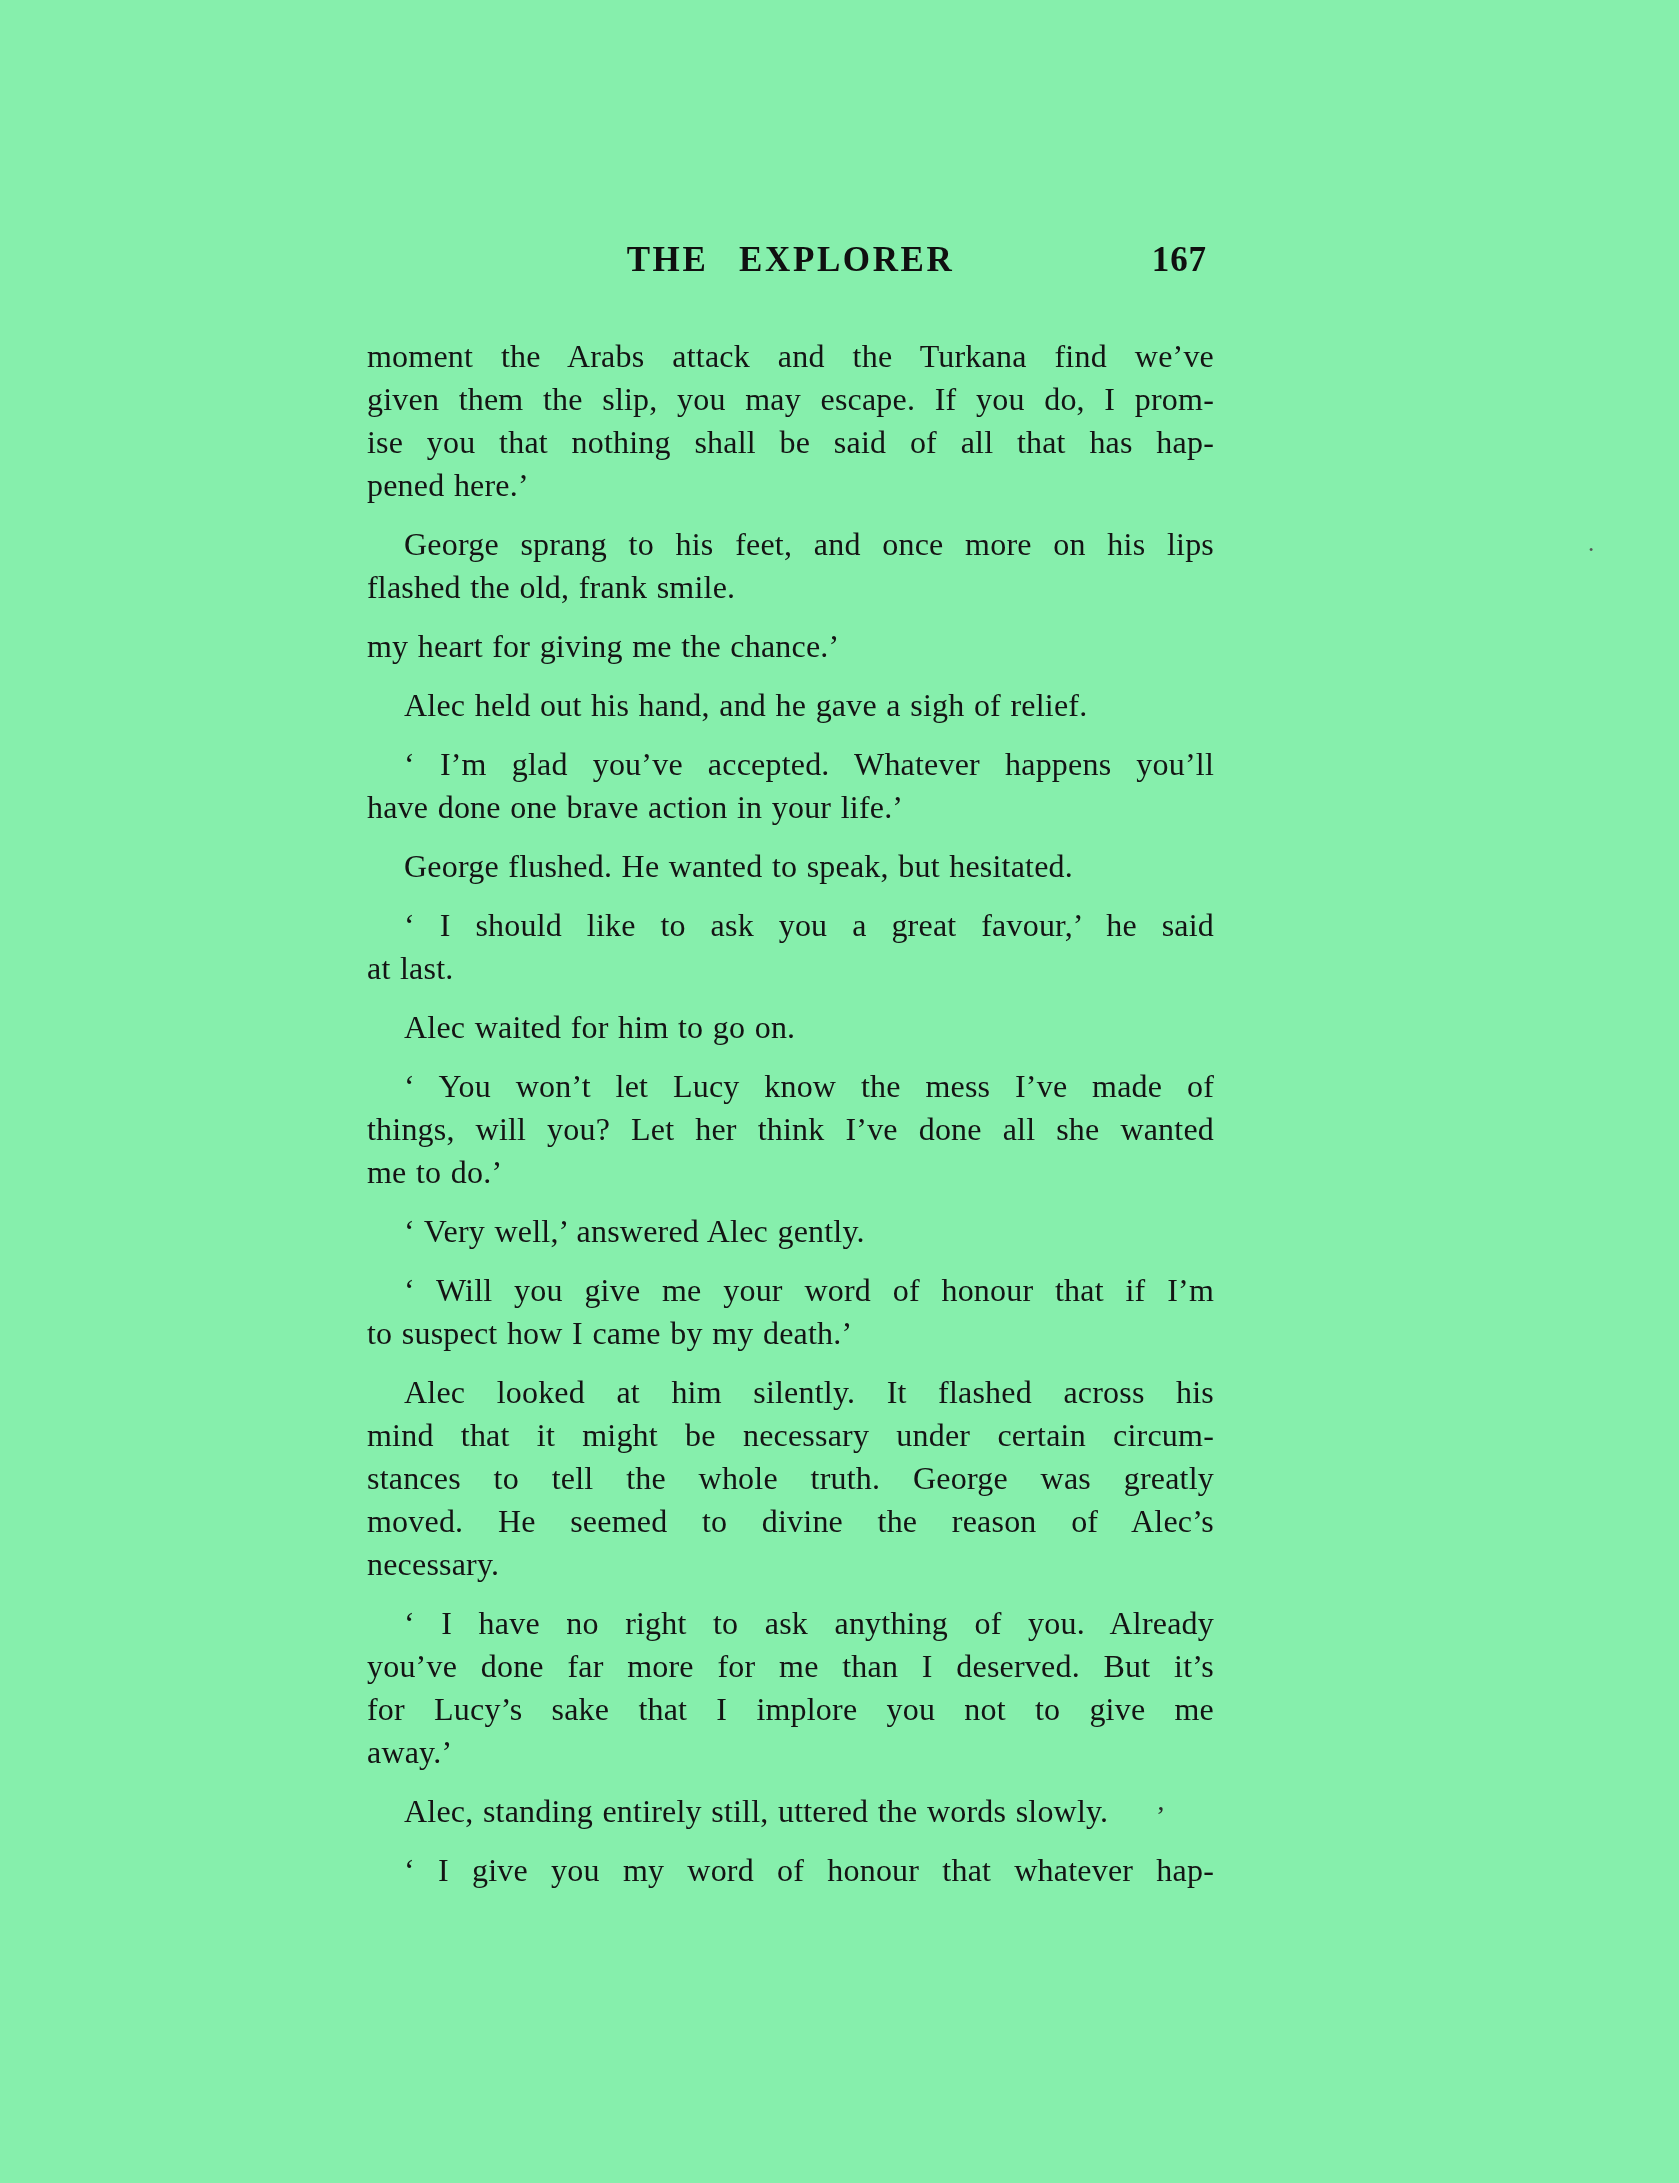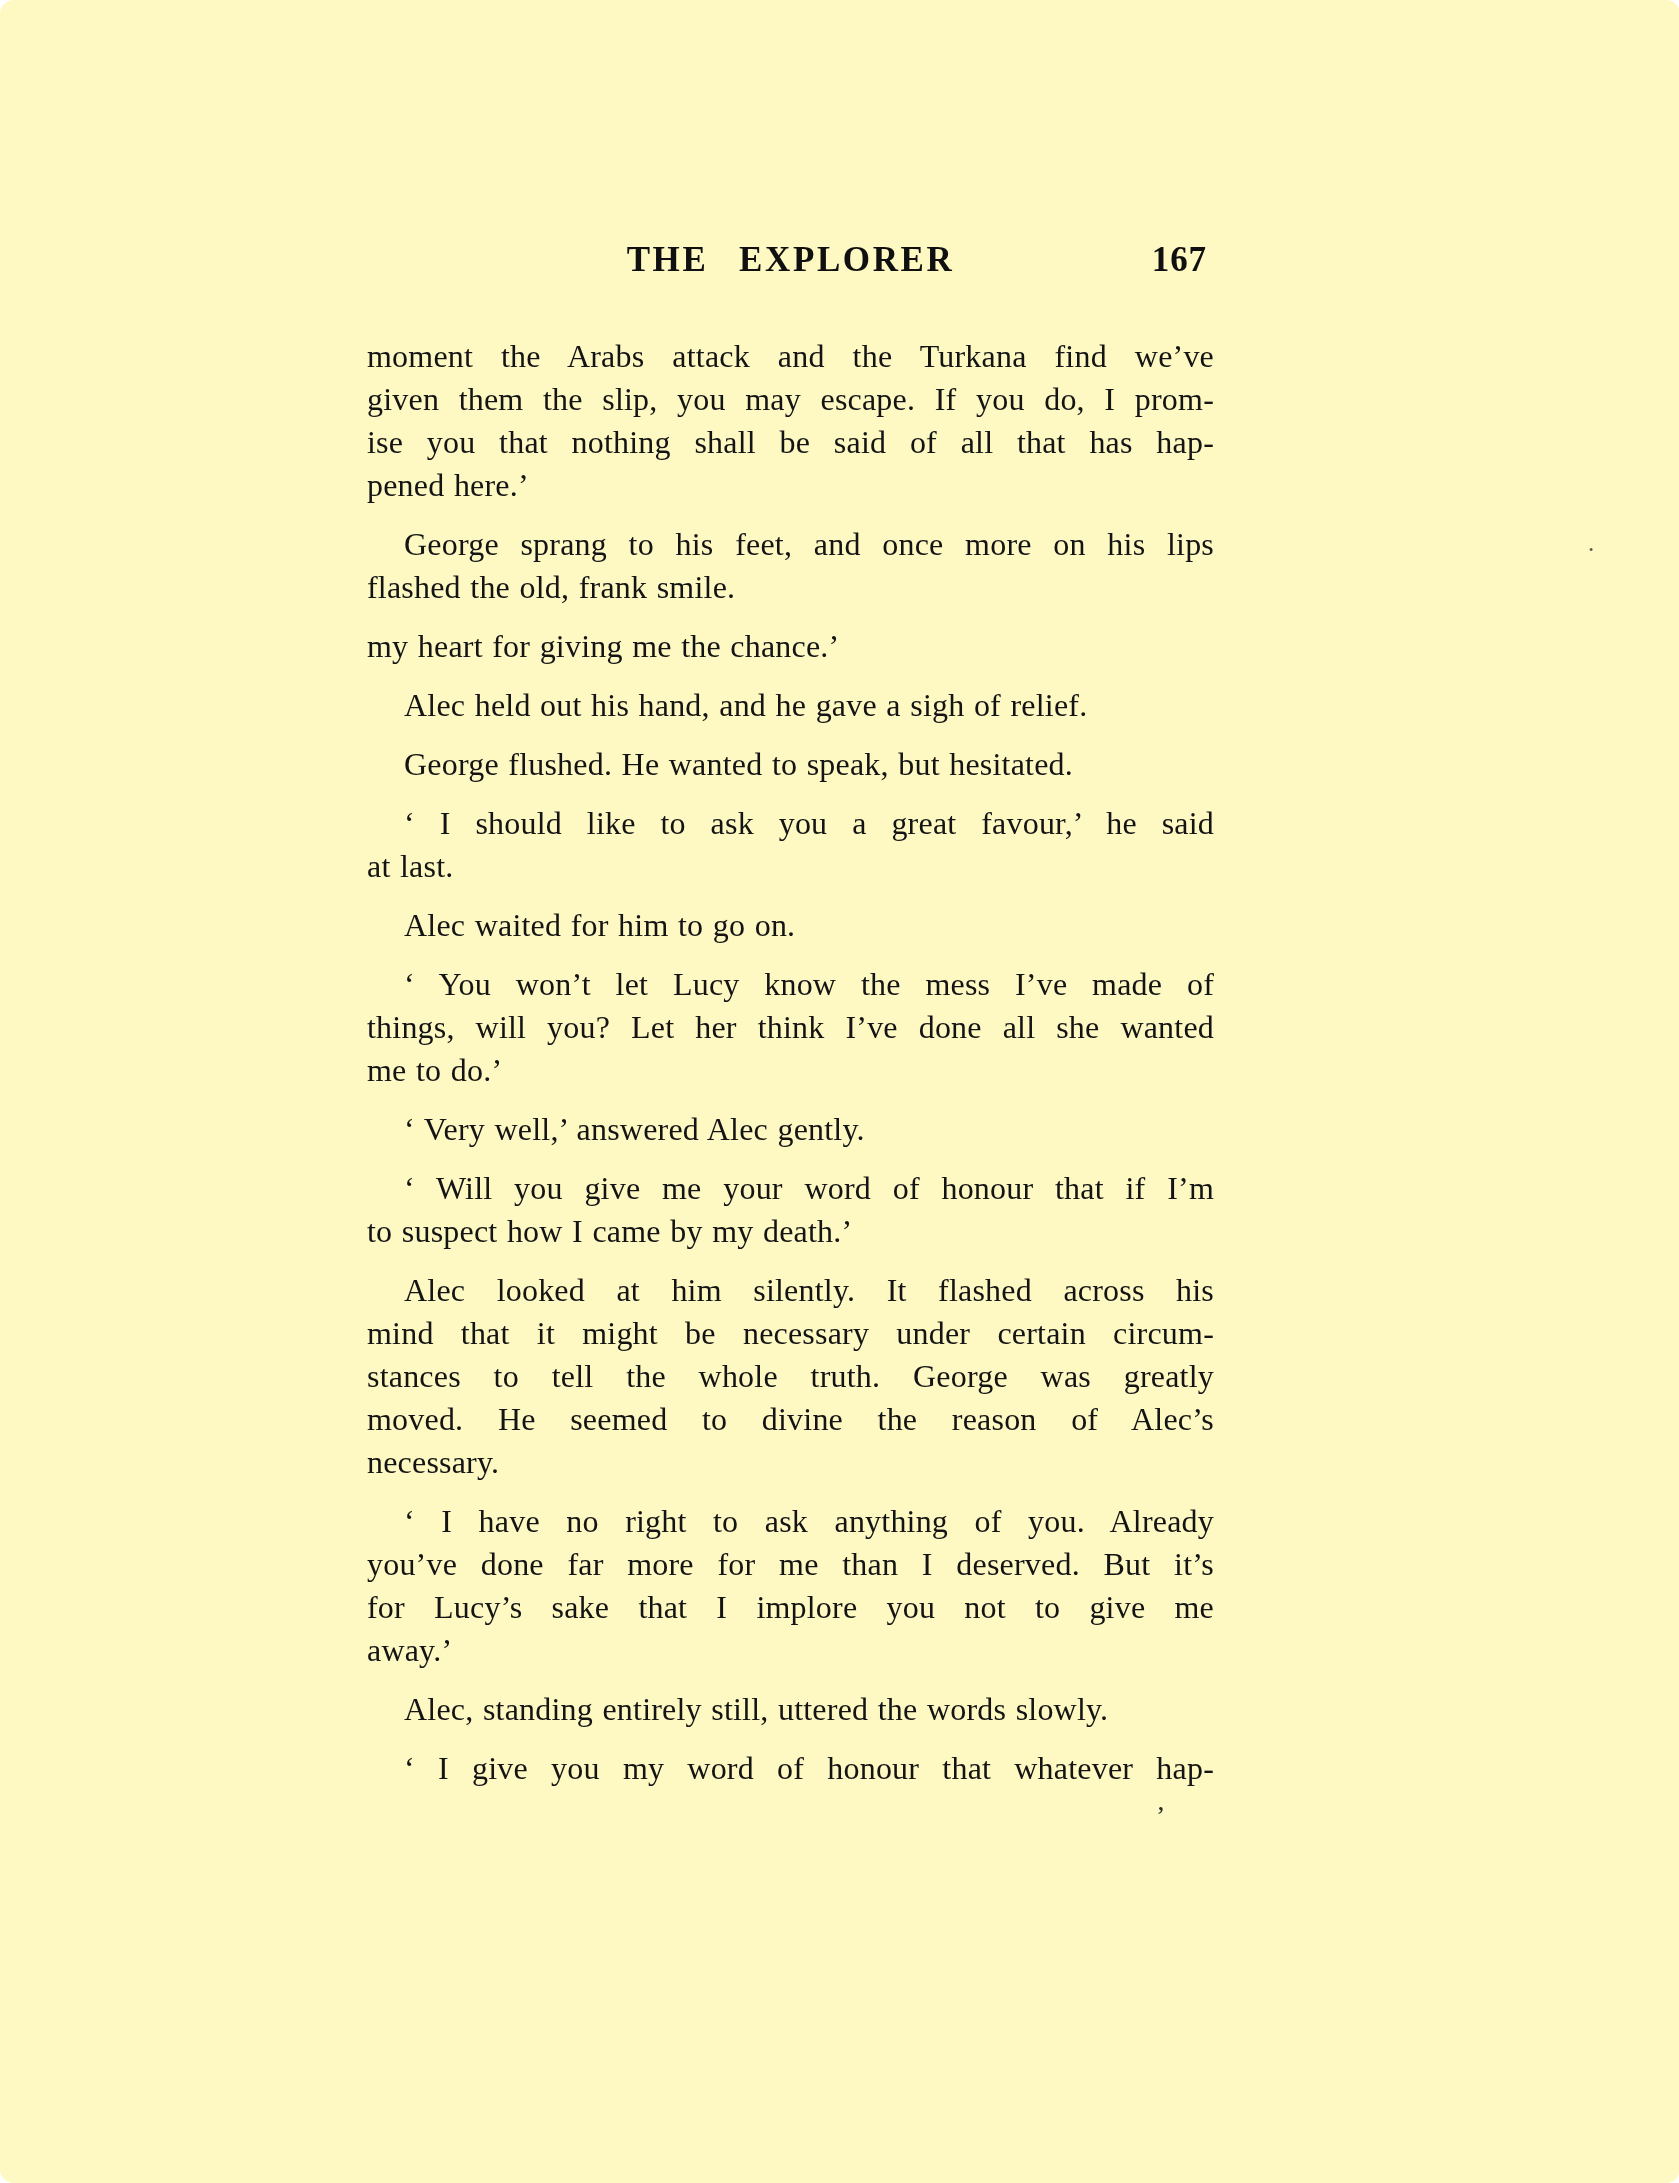--- a/index.html
+++ b/index.html
@@ -8,23 +8,22 @@
     width: 1680px;
     height: 2183px;
     position: relative;
     background: #ffffff;
     font-family: "Liberation Serif", serif;
     color: #141414;
   }
   .page {
     position: absolute;
     inset: 0;
-    background: #fef9c3;
+    background: #86efac;
     overflow: hidden;
-    border-radius: 14px;
   }
   .header {
     position: absolute;
     left: 351px;
     top: 240px;
     width: 879px;
     height: 48px;
   }
   .running-title {
     position: absolute;
@@ -105,20 +104,24 @@
         <div class="line just indent">George sprang to his feet, and once more on his lips</div>
         <div class="line">flashed the old, frank smile.</div>
       </div>
       <div class="para">
         <div class="line">my heart for giving me the chance.’</div>
       </div>
       <div class="para">
         <div class="line indent">Alec held out his hand, and he gave a sigh of relief.</div>
       </div>
       <div class="para">
+        <div class="line just indent">‘ I’m glad you’ve accepted.  Whatever happens you’ll</div>
+        <div class="line">have done one brave action in your life.’</div>
+      </div>
+      <div class="para">
         <div class="line indent">George flushed.  He wanted to speak, but hesitated.</div>
       </div>
       <div class="para">
         <div class="line just indent">‘ I should like to ask you a great favour,’ he said</div>
         <div class="line">at last.</div>
       </div>
       <div class="para">
         <div class="line indent">Alec waited for him to go on.</div>
       </div>
       <div class="para">

